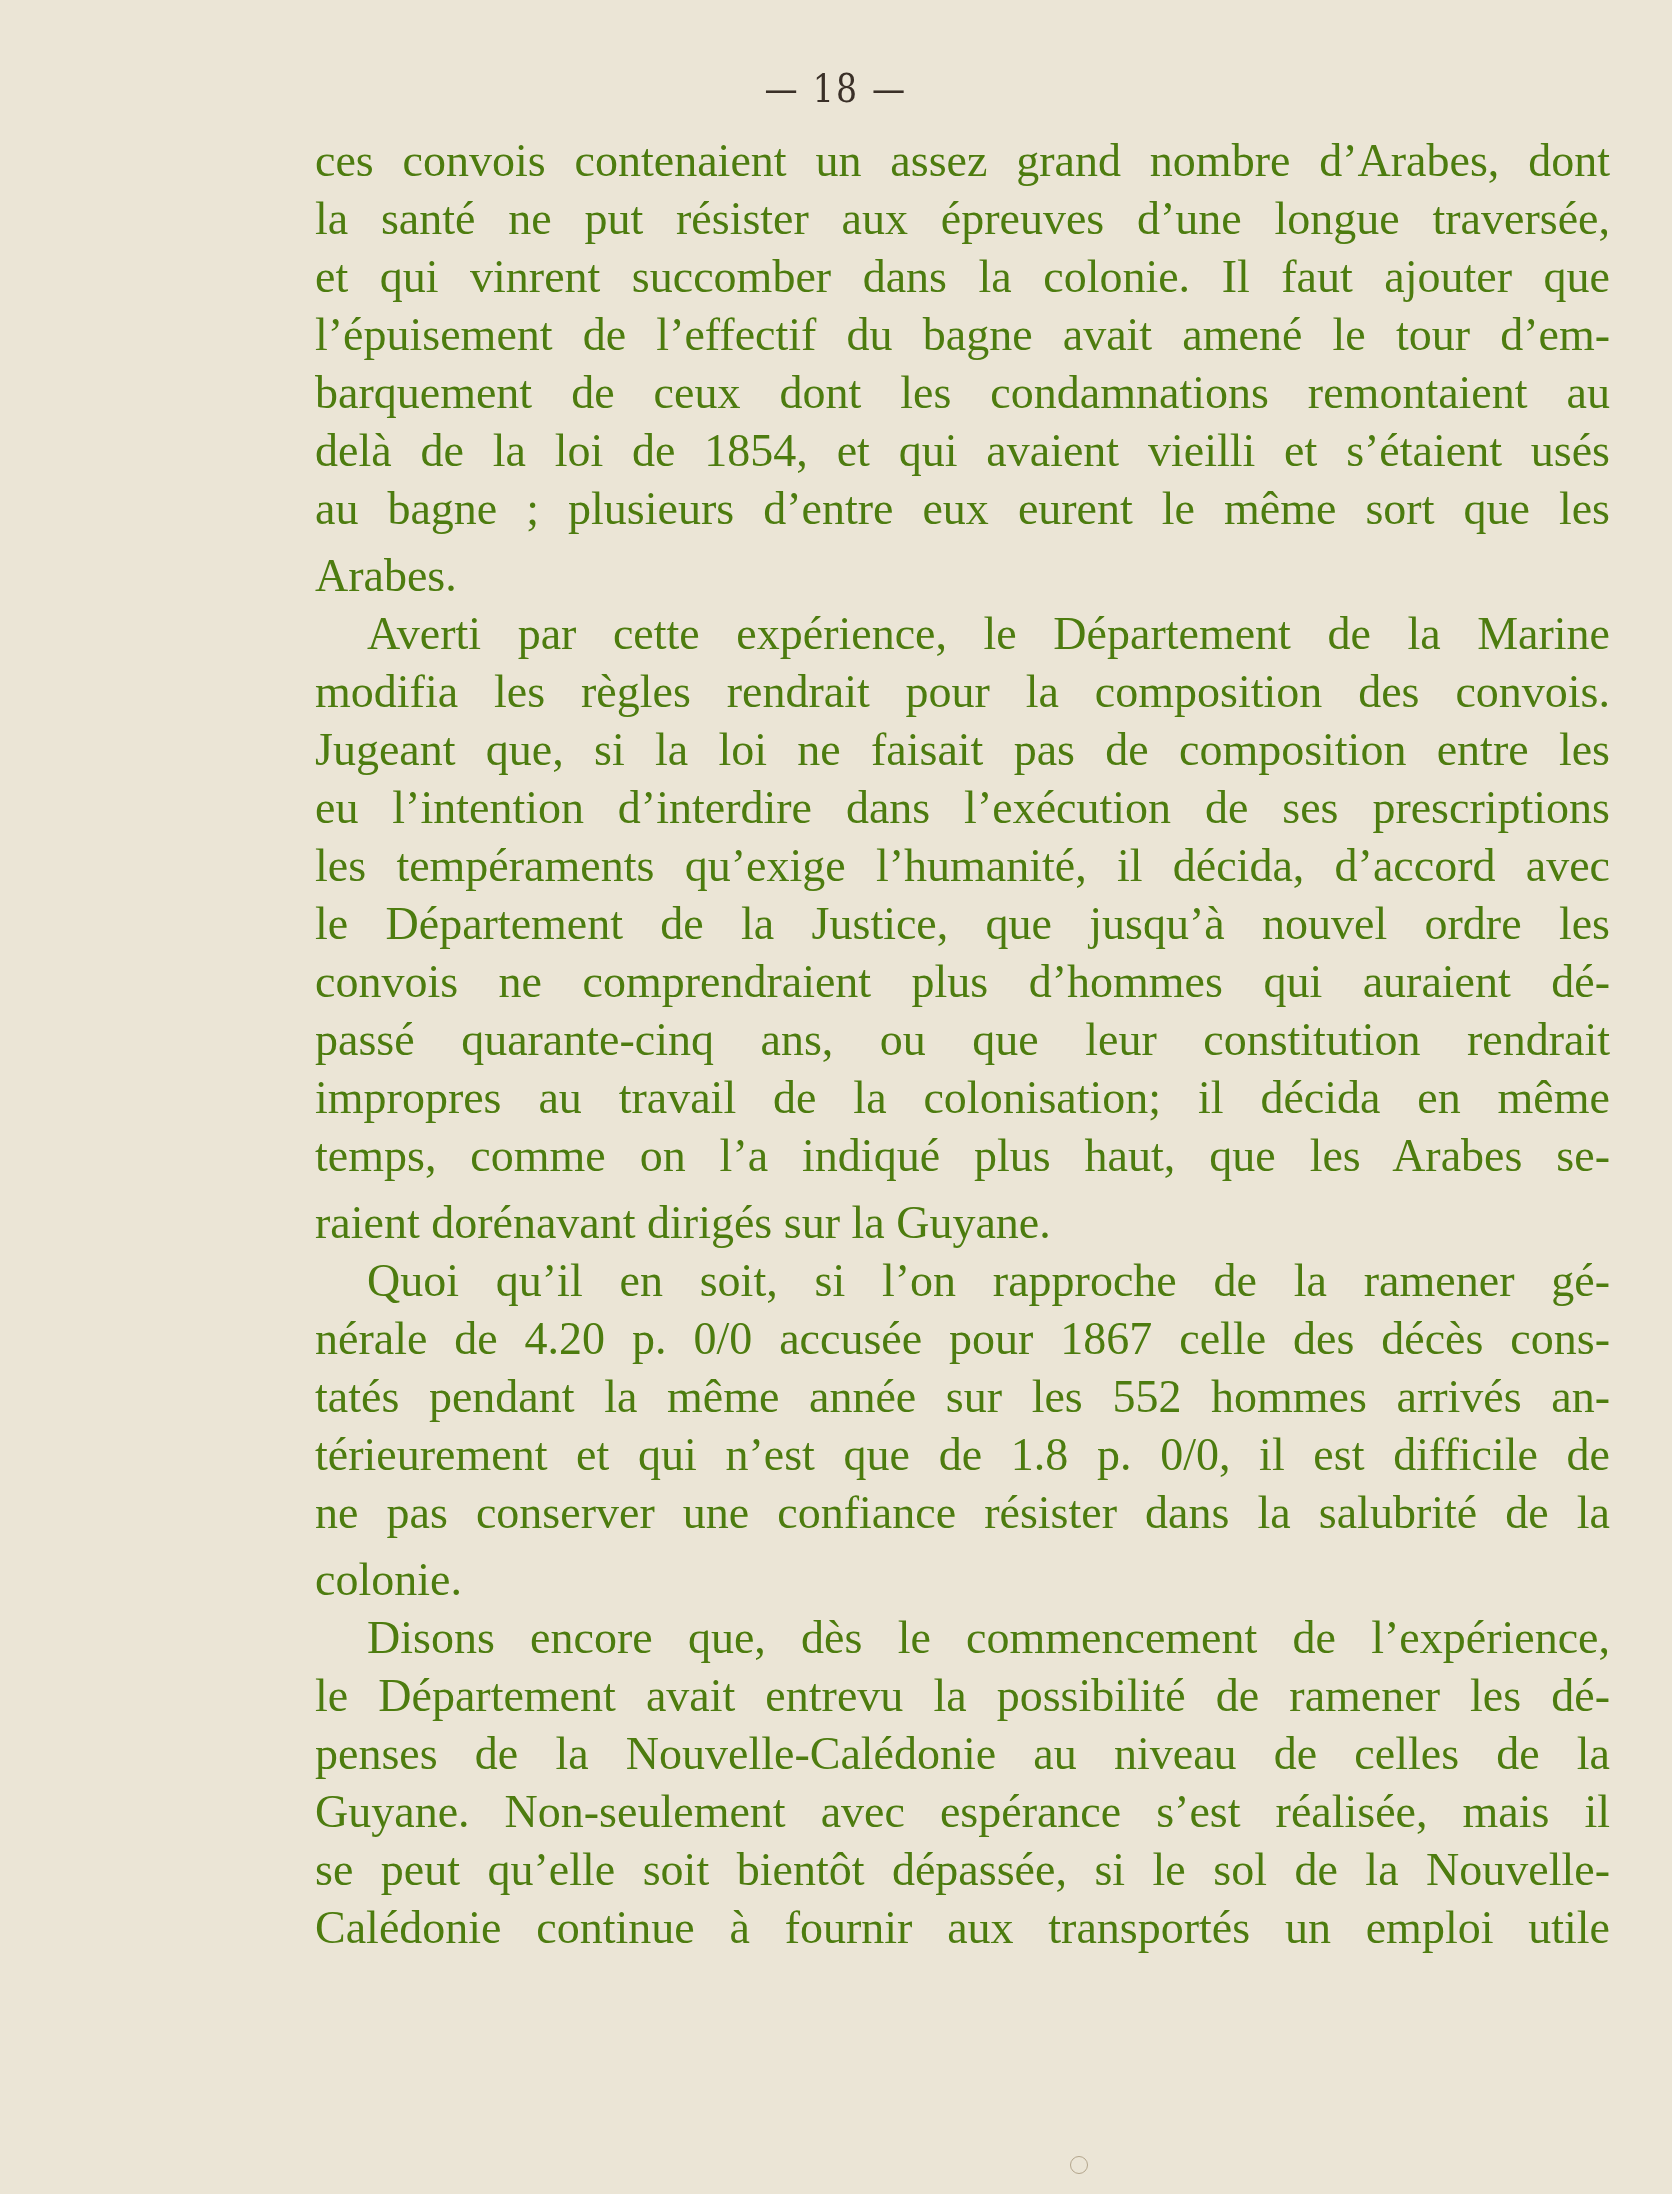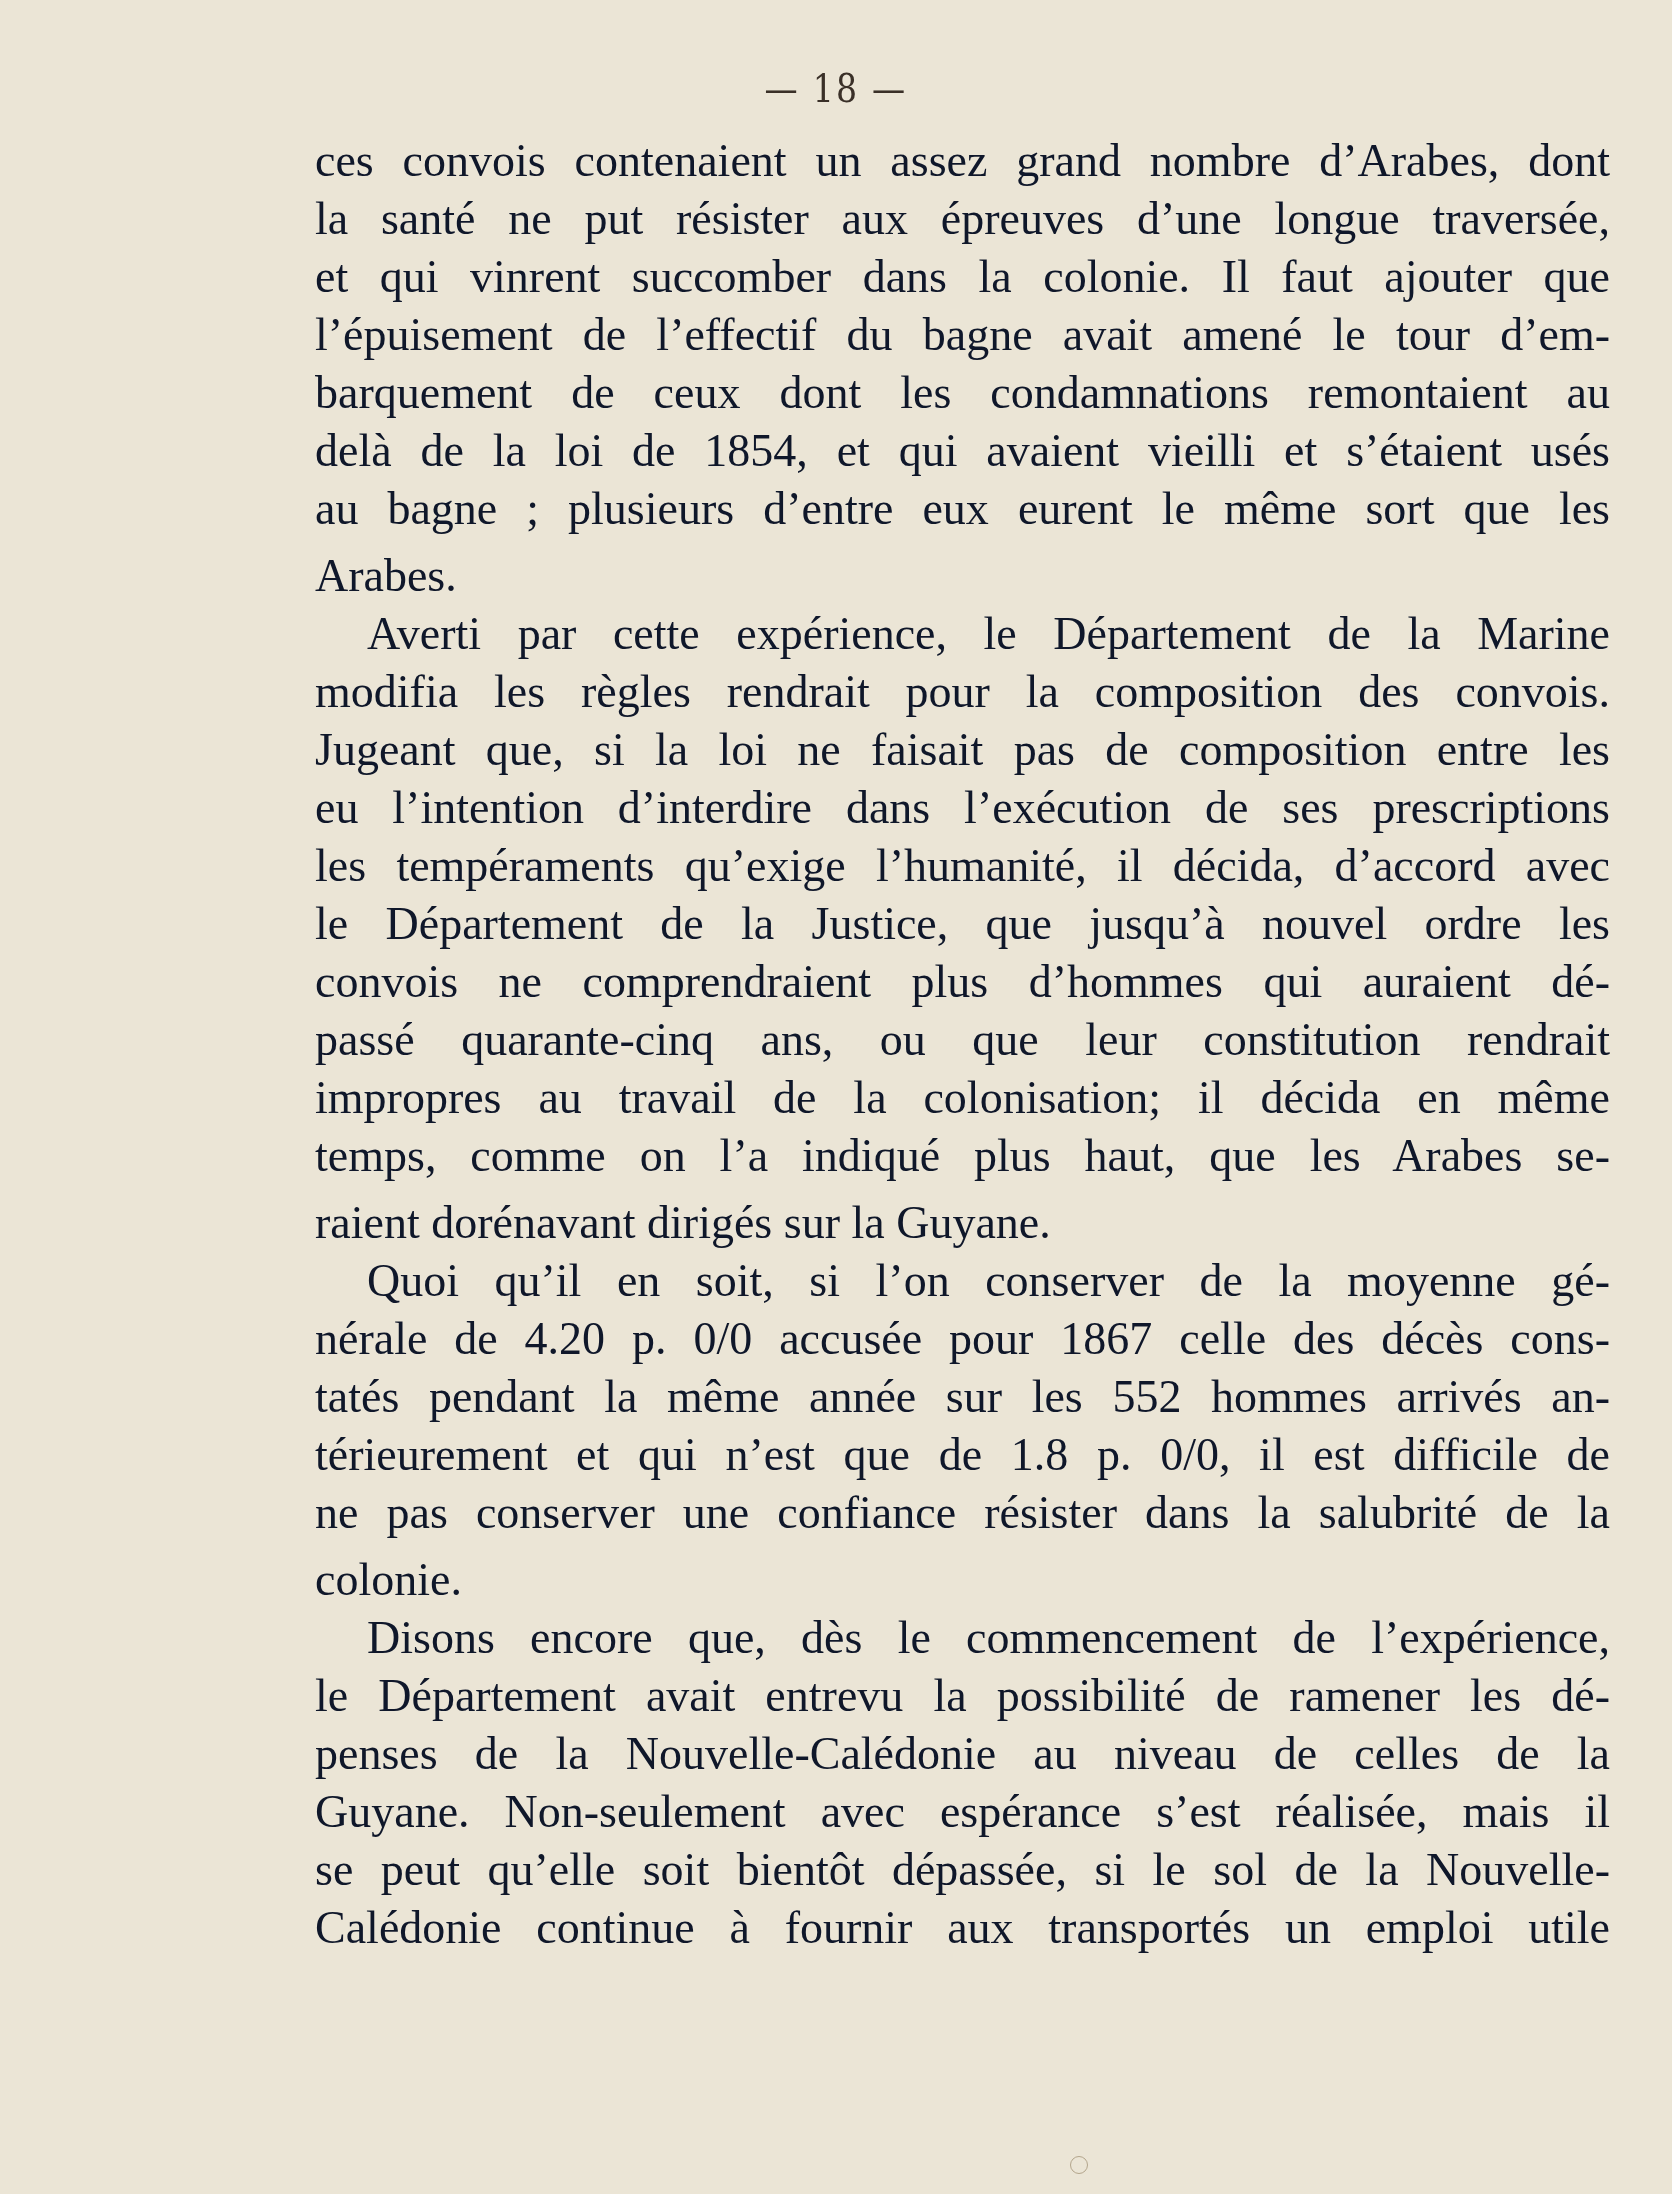--- a/index.html
+++ b/index.html
@@ -1,20 +1,20 @@
 <!DOCTYPE html>
 <html style="font-size:7px"><head>
 <meta charset="utf-8">
 <style>
   html, body { margin:0; padding:0; }
   body { width:1672px; height:2314px; background:#ebe5d6; position:relative; overflow:hidden; }
   .page-number { position:absolute; top:66px; left:0; width:100%; text-align:center;
     font-family:"DejaVu Serif", serif; font-size:39px; color:#3a3028; letter-spacing:2.6px; transform:scaleX(0.85); }
   .body-text { position:absolute; top:132px; left:315px; width:1295px;
-    font-family:"Liberation Serif", serif; font-size:46px; line-height:58px; color:#0f172a;
+    font-family:"Liberation Serif", serif; font-size:46px; line-height:58px; color:#4d7c0f;
     text-align:justify; }
   .para { margin:0; }
   .line { display:block; text-align:justify; text-align-last:justify; white-space:nowrap; }
   .line.last { text-align-last:left;margin-top:9px; }
   .ring-mark { position:absolute; left:1070px; top:2156px; width:16px; height:16px; border:1.3px solid #b3a58c; border-radius:50%; }
 </style>
 </head>
 <body>
 
 <div class="page-number">— 18 —</div>
@@ -37,21 +37,21 @@
     <span class="line">eu l’intention d’interdire dans l’exécution de ses prescriptions</span>
     <span class="line">les tempéraments qu’exige l’humanité, il décida, d’accord avec</span>
     <span class="line">le Département de la Justice, que jusqu’à nouvel ordre les</span>
     <span class="line">convois ne comprendraient plus d’hommes qui auraient dé-</span>
     <span class="line">passé quarante-cinq ans, ou que leur constitution rendrait</span>
     <span class="line">impropres au travail de la colonisation; il décida en même</span>
     <span class="line">temps, comme on l’a indiqué plus haut, que les Arabes se-</span>
     <span class="line last">raient dorénavant dirigés sur la Guyane.</span>
   </p>
   <p class="para">
-    <span class="line" style="padding-left:52px">Quoi qu’il en soit, si l’on conserver de la moyenne gé-</span>
+    <span class="line" style="padding-left:52px">Quoi qu’il en soit, si l’on rapproche de la ramener gé-</span>
     <span class="line">nérale de 4.20 p. 0/0 accusée pour 1867 celle des décès cons-</span>
     <span class="line">tatés pendant la même année sur les 552 hommes arrivés an-</span>
     <span class="line">térieurement et qui n’est que de 1.8 p. 0/0, il est difficile de</span>
     <span class="line">ne pas conserver une confiance résister dans la salubrité de la</span>
     <span class="line last">colonie.</span>
   </p>
   <p class="para">
     <span class="line" style="padding-left:52px">Disons encore que, dès le commencement de l’expérience,</span>
     <span class="line">le Département avait entrevu la possibilité de ramener les dé-</span>
     <span class="line">penses de la Nouvelle-Calédonie au niveau de celles de la</span>

